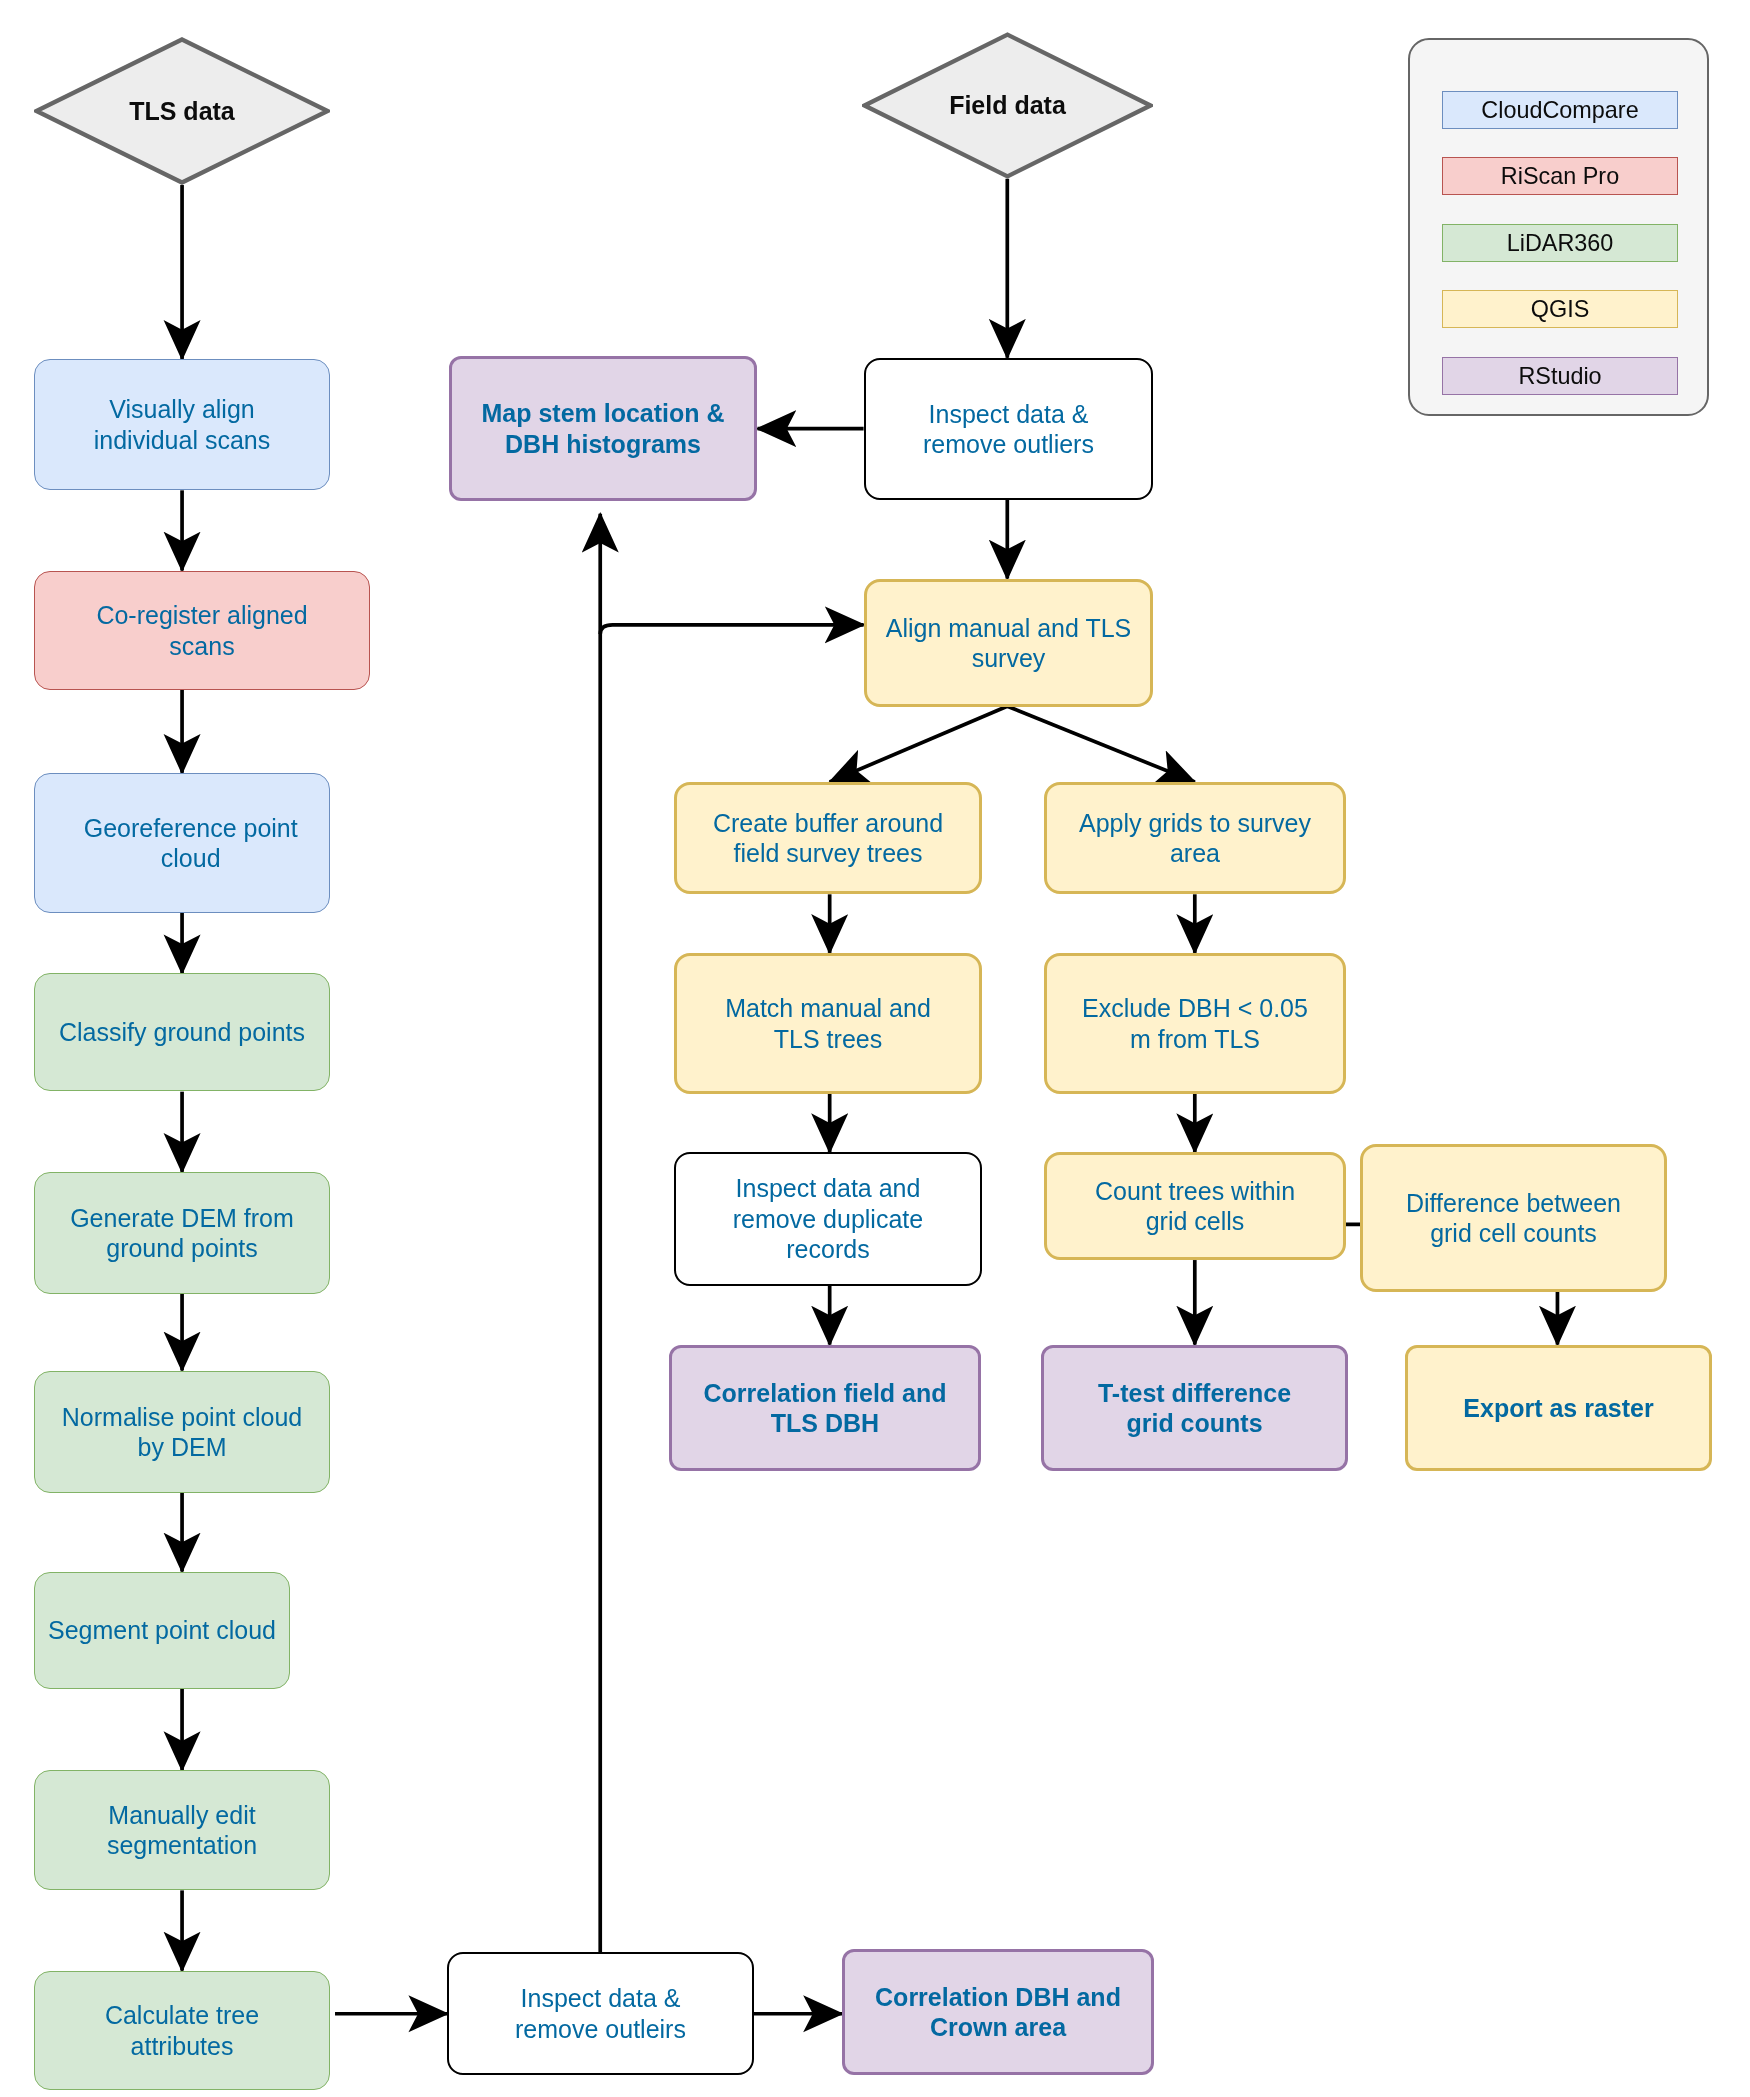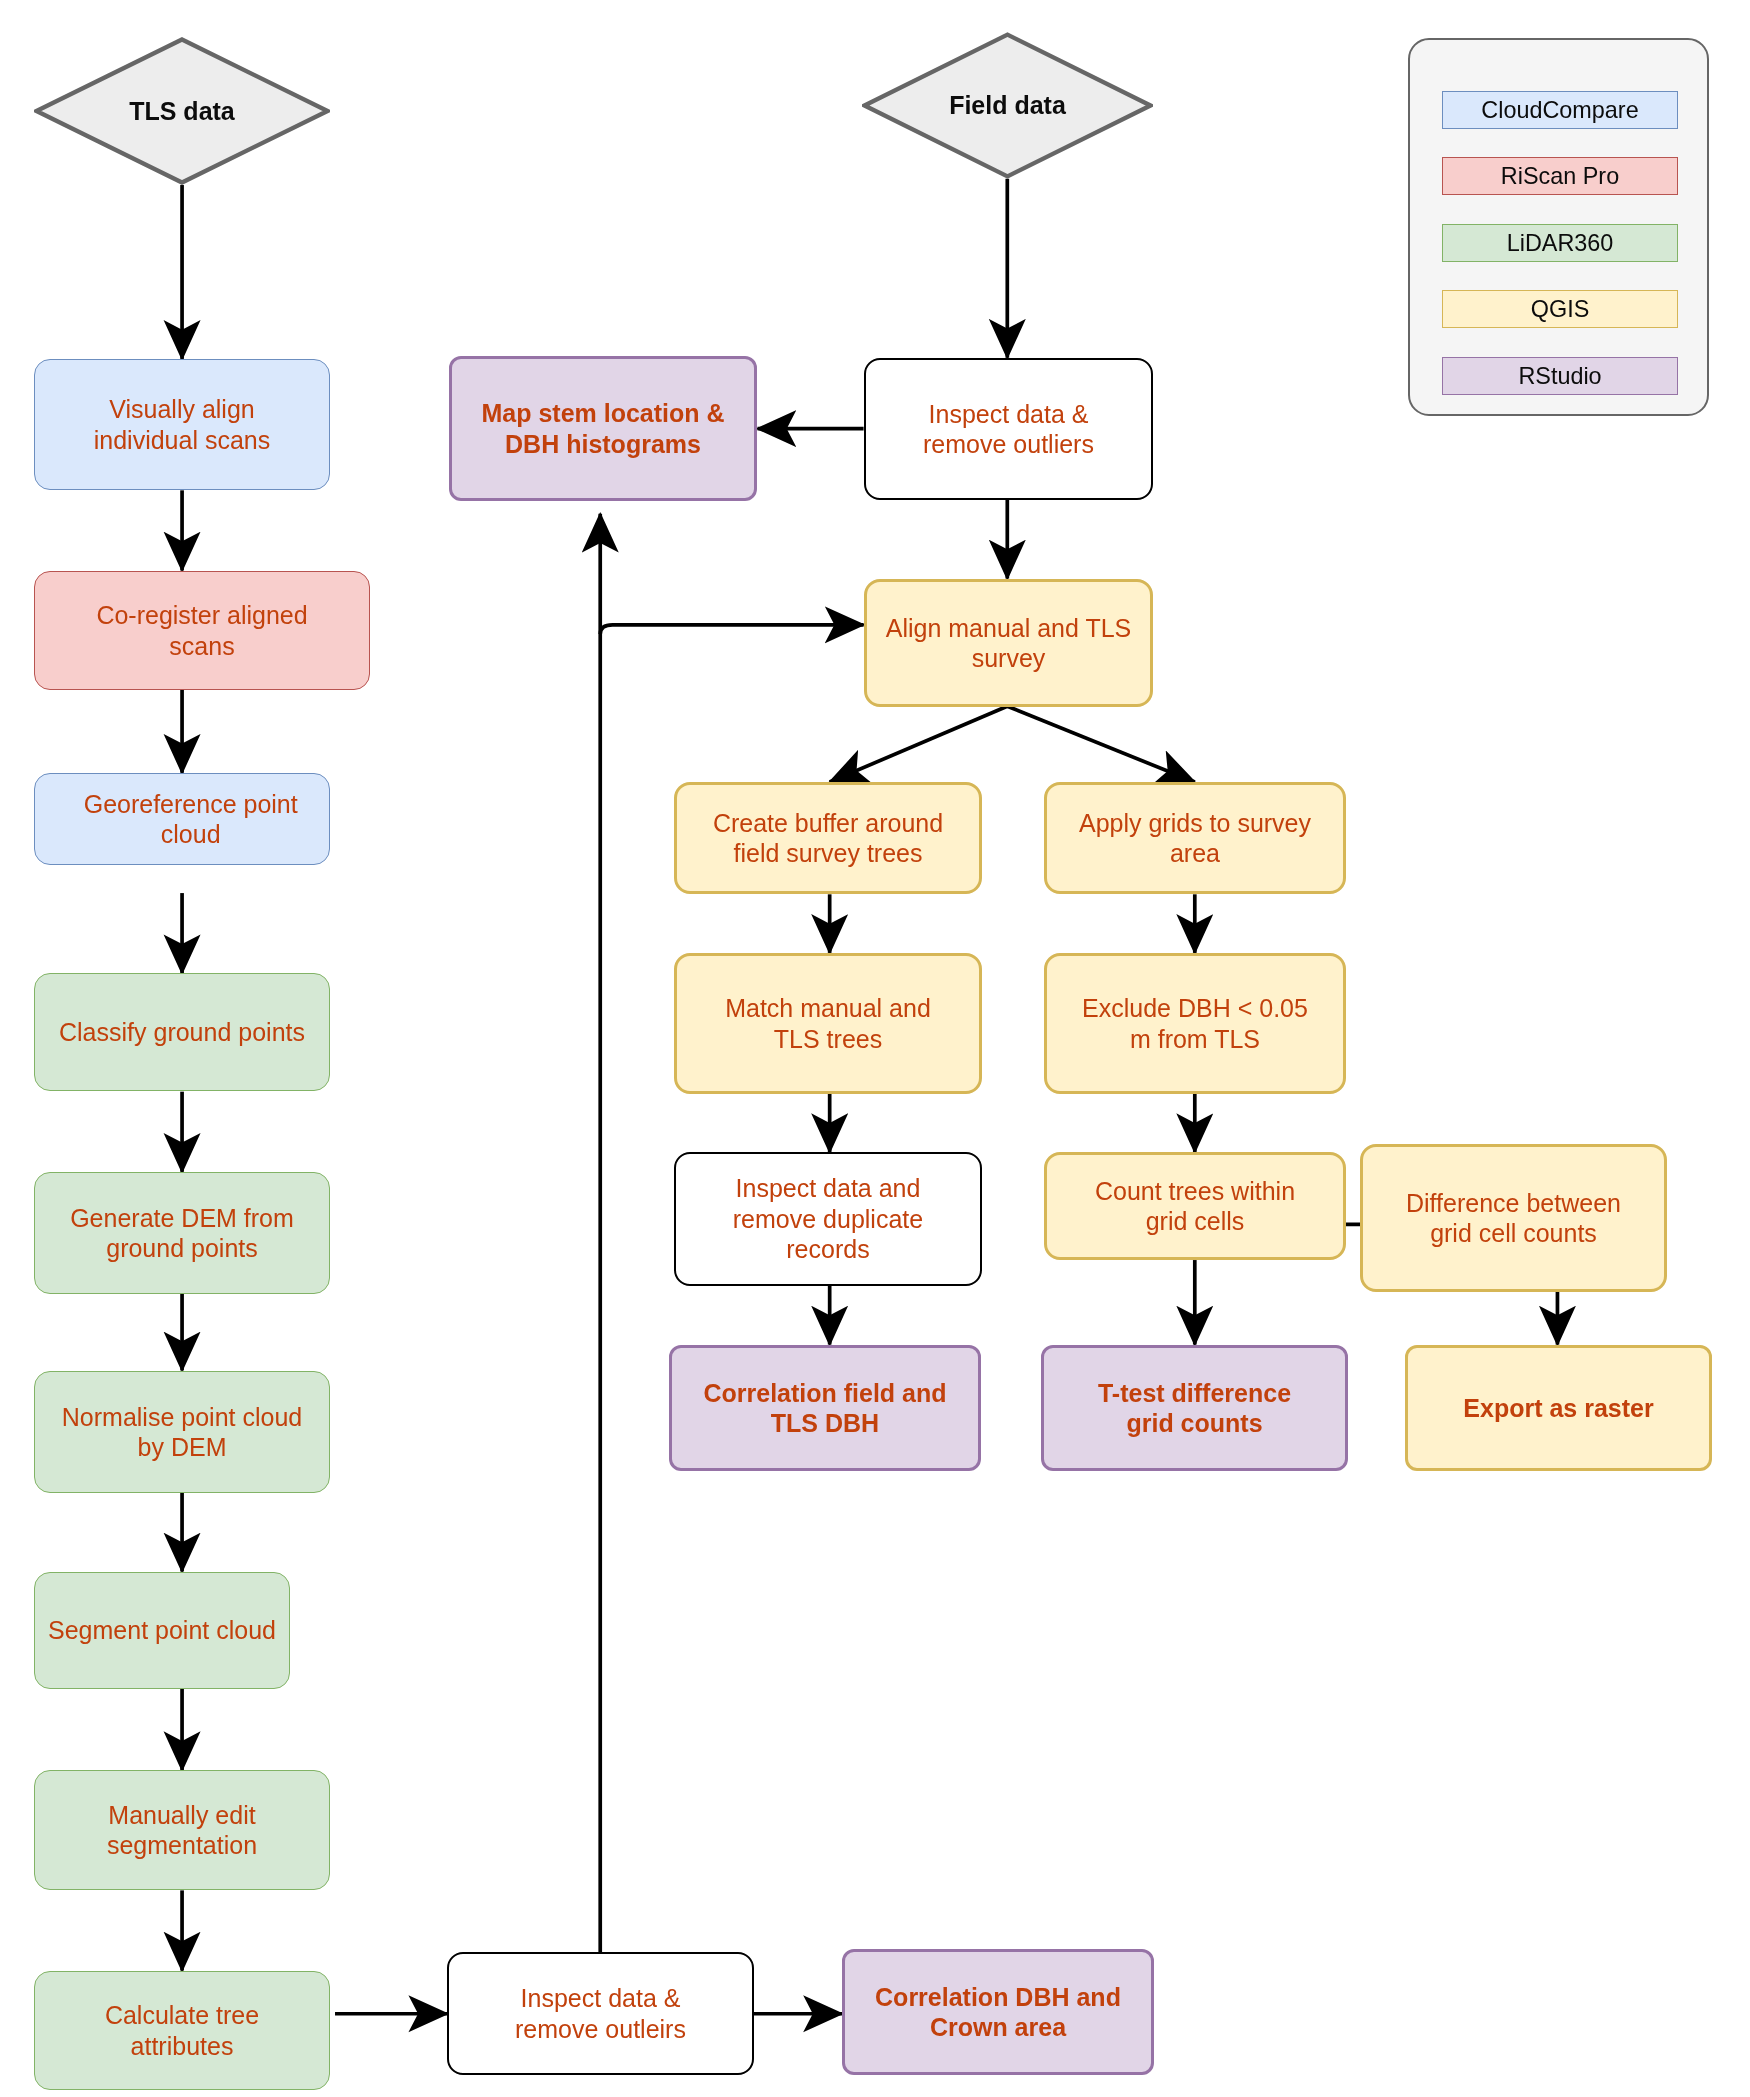--- a/index.html
+++ b/index.html
@@ -23,21 +23,21 @@
   }
   .node {
     position: absolute;
     box-sizing: border-box;
     display: flex;
     align-items: center;
     justify-content: center;
     text-align: center;
     font-size: 25px;
     line-height: 1.22;
-    color: #c2410c;
+    color: #0369a1;
     padding: 3.7px 8.6px;
     white-space: pre-line;
   }
   .rounded { border-radius: 16px; }
   .sharp   { border-radius: 12px; }
   .bold    { font-weight: bold; }
 
   .fill-blue   { background: #dae8fc; border: 1.9px solid #6c8ebf; }
   .fill-red    { background: #f8cecc; border: 1.9px solid #b85450; }
   .fill-green  { background: #d5e8d4; border: 1.9px solid #82b366; }
@@ -158,21 +158,21 @@
     </svg>
     <div class="diamond-label">Field data</div>
   </div>
 
   <div class="node rounded fill-blue" style="left:34px; top:359px; width:296px; height:131px;">Visually align
 individual scans</div>
 
   <div class="node rounded fill-red" style="left:34px; top:571px; width:336px; height:119px;">Co-register aligned
 scans</div>
 
-  <div class="node rounded fill-blue" style="left:34px; top:773px; width:296px; height:92px;padding-left:26px;">Georeference point
+  <div class="node rounded fill-blue" style="left:34px; top:773px; width:296px; height:140px;padding-left:26px;">Georeference point
 cloud</div>
 
   <div class="node rounded fill-green" style="left:34px; top:973px; width:296px; height:118px;">Classify ground points</div>
 
   <div class="node rounded fill-green" style="left:34px; top:1172px; width:296px; height:122px;">Generate DEM from
 ground points</div>
 
   <div class="node rounded fill-green" style="left:34px; top:1371px; width:296px; height:122px;">Normalise point cloud
 by DEM</div>
 

